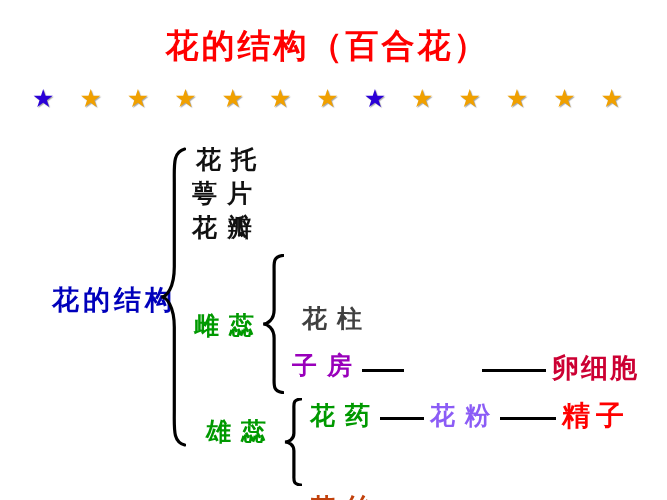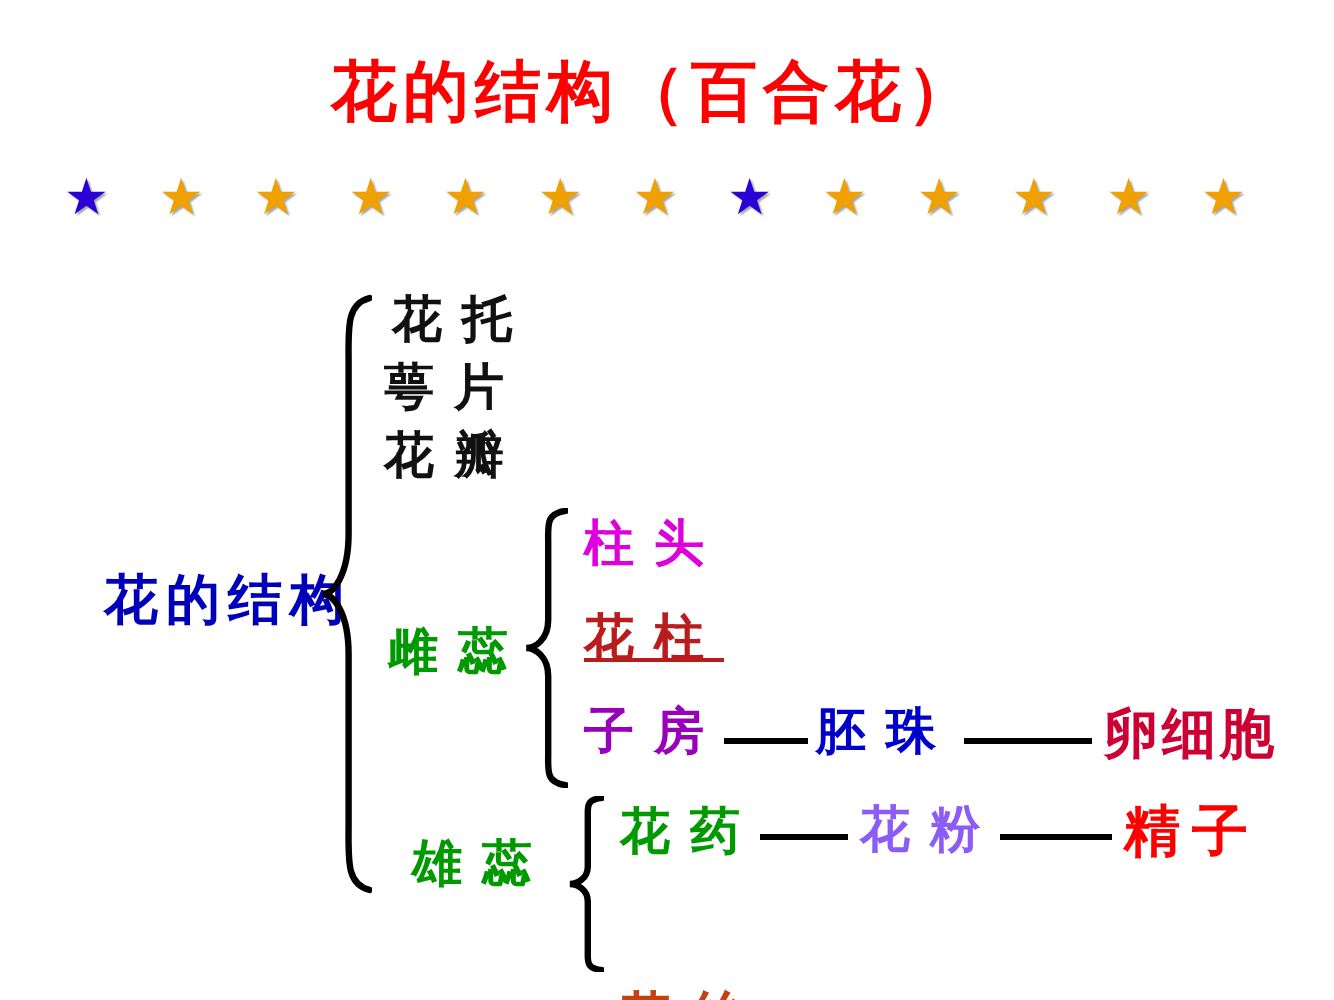--- a/index.html
+++ b/index.html
@@ -72,27 +72,25 @@
   <div class="item spaced" style="left: 196px; top: 146px; color: rgb(17, 17, 17);">花托</div>
   <div class="item spaced" style="left: 192px; top: 180px; color: rgb(17, 17, 17);">萼片</div>
   <div class="item spaced" style="left: 192px; top: 214px; color: rgb(17, 17, 17); text-align: center;">花瓣</div>
 
   <div class="item spaced" style="left: 194px; top: 312px; color: rgb(0, 153, 0);">雌蕊</div>
 
   <svg class="brace" style="left:262px;top:254px;width:22px;height:140px" viewBox="0 0 20 100" preserveAspectRatio="none">
     <path d="M 19 1 C 10 2, 11 6, 11 12 L 11 40 C 11 47, 5 50, 1 50 C 5 50, 11 53, 11 60 L 11 88 C 11 94, 10 98, 19 99"></path>
   </svg>
 
-  <div class="item spaced" style="left: 292px; top: 258px; color: rgb(221, 0, 221);">柱头</div>
-  <div class="item spaced" style="left: 292px; top: 305px; color: #b91c1c; text-decoration: underline;">花柱</div>
+  <div class="item spaced" style="left: 302px; top: 305px; color: #404040;">花柱</div>
   <div class="item spaced" style="left: 292px; top: 352px; color: rgb(153, 0, 187);">子房</div>
 
   <div class="hline" style="left:362px;top:369px;width:42px"></div>
 
-  <div class="item spaced" style="left: 408px; top: 352px; color: rgb(0, 0, 204);">胚珠</div>
 
   <div class="hline" style="left:482px;top:369px;width:64px"></div>
 
   <div class="item big" style="left: 552px; top: 352px; letter-spacing: 2px; color: rgb(204, 0, 51);">卵细胞</div>
 
   <div class="item spaced" style="left: 206px; top: 418px; color: rgb(0, 153, 0);">雄蕊</div>
 
   <svg class="brace" style="left:284px;top:398px;width:18px;height:88px" viewBox="0 0 20 100" preserveAspectRatio="none">
     <path d="M 19 1 C 10 2, 11 6, 11 12 L 11 40 C 11 47, 5 50, 1 50 C 5 50, 11 53, 11 60 L 11 88 C 11 94, 10 98, 19 99"></path>
   </svg>

